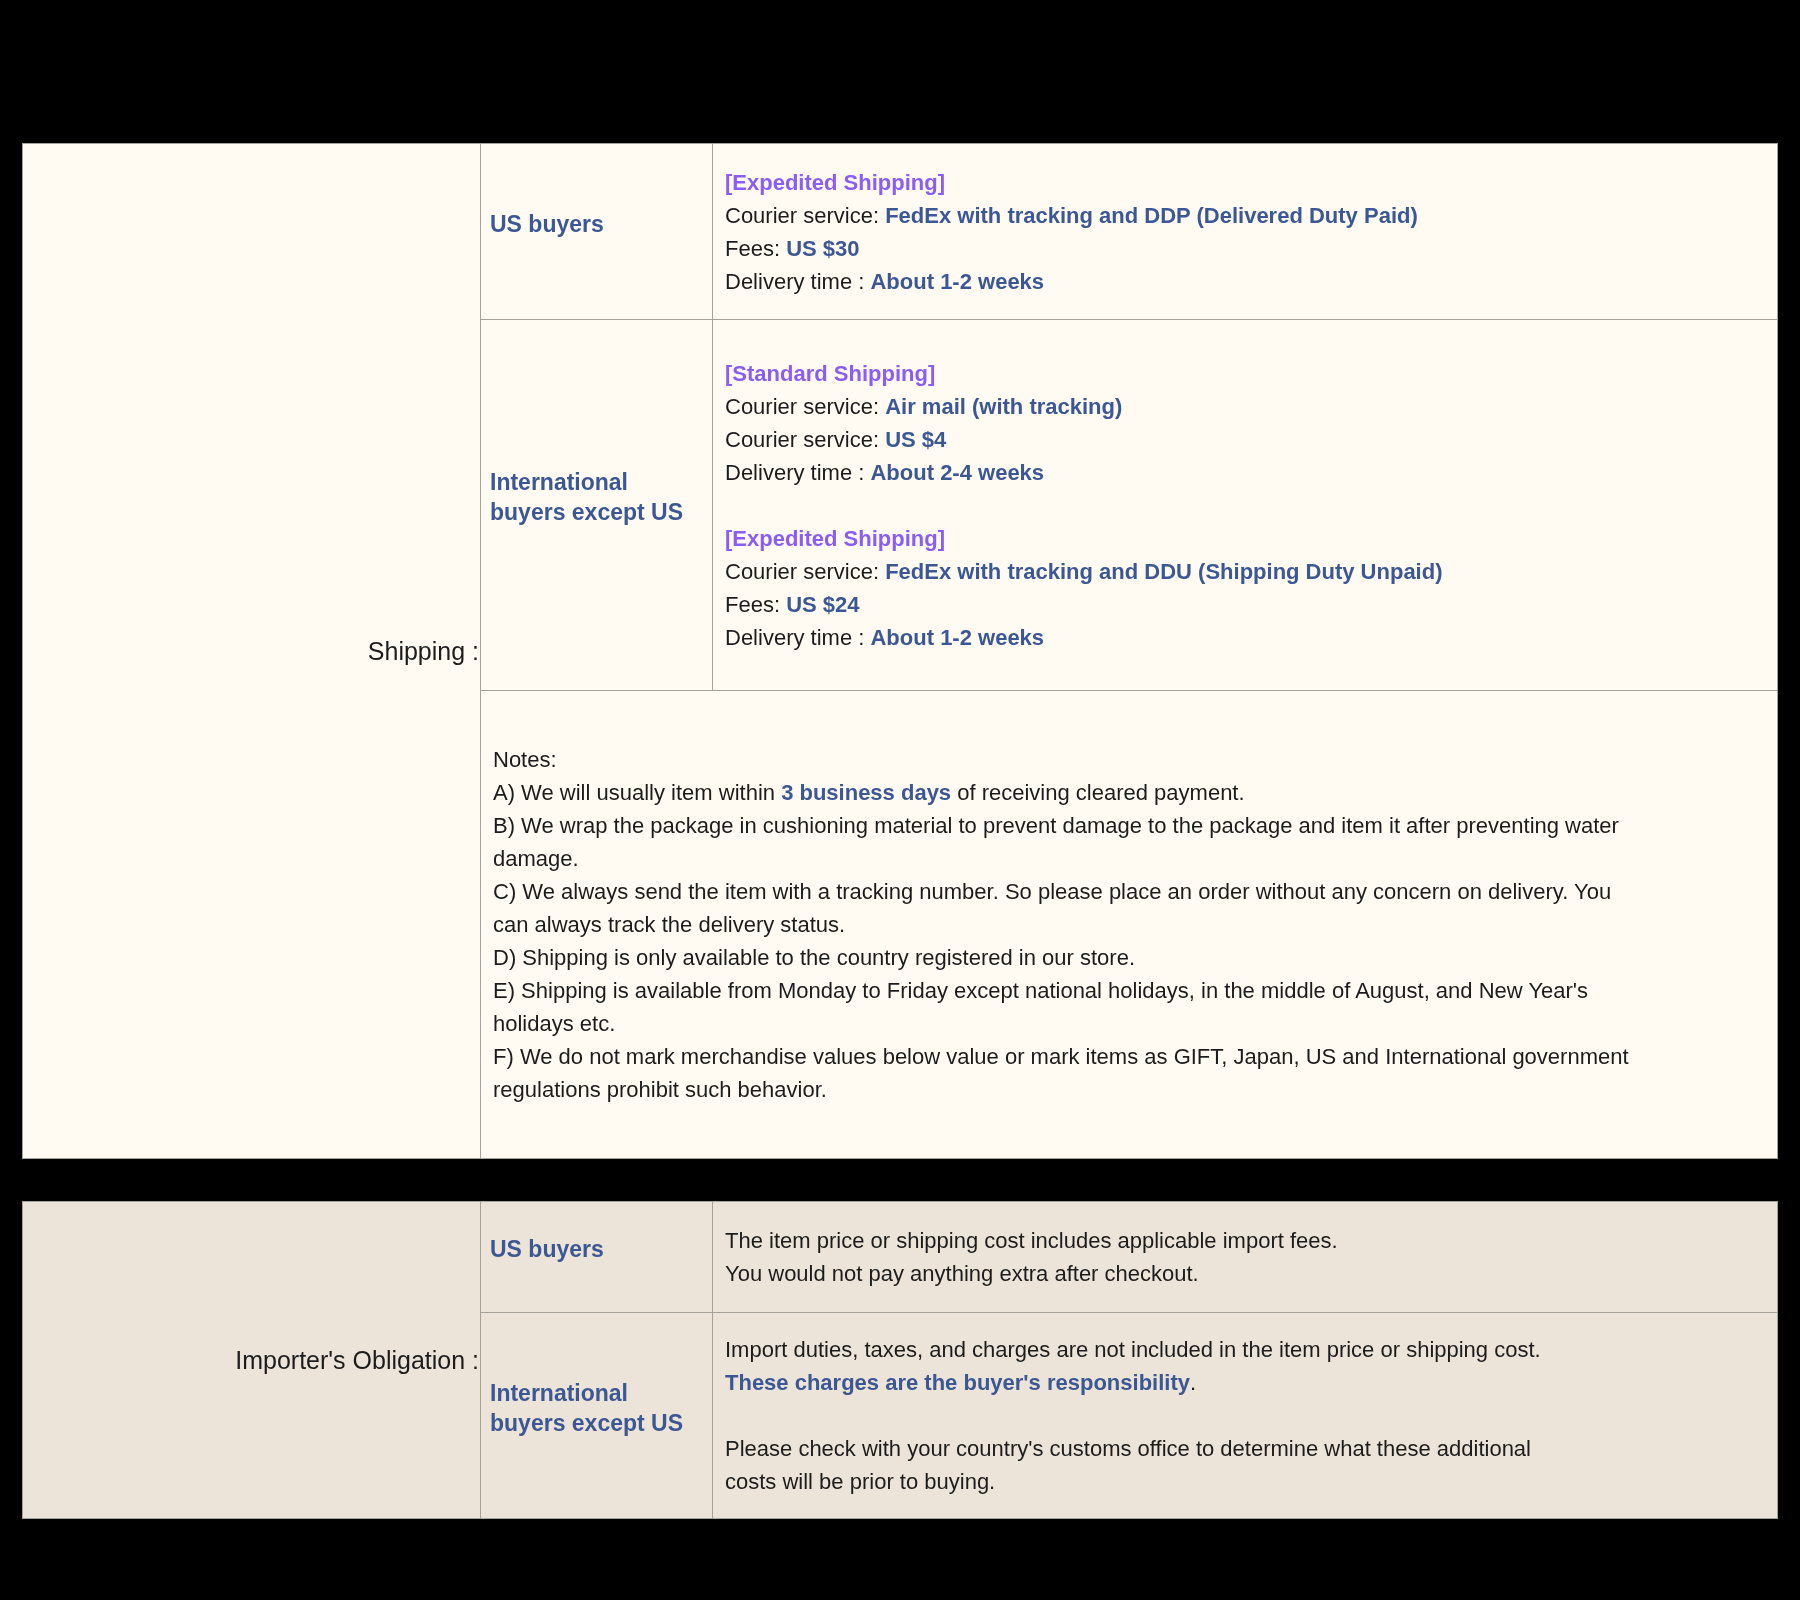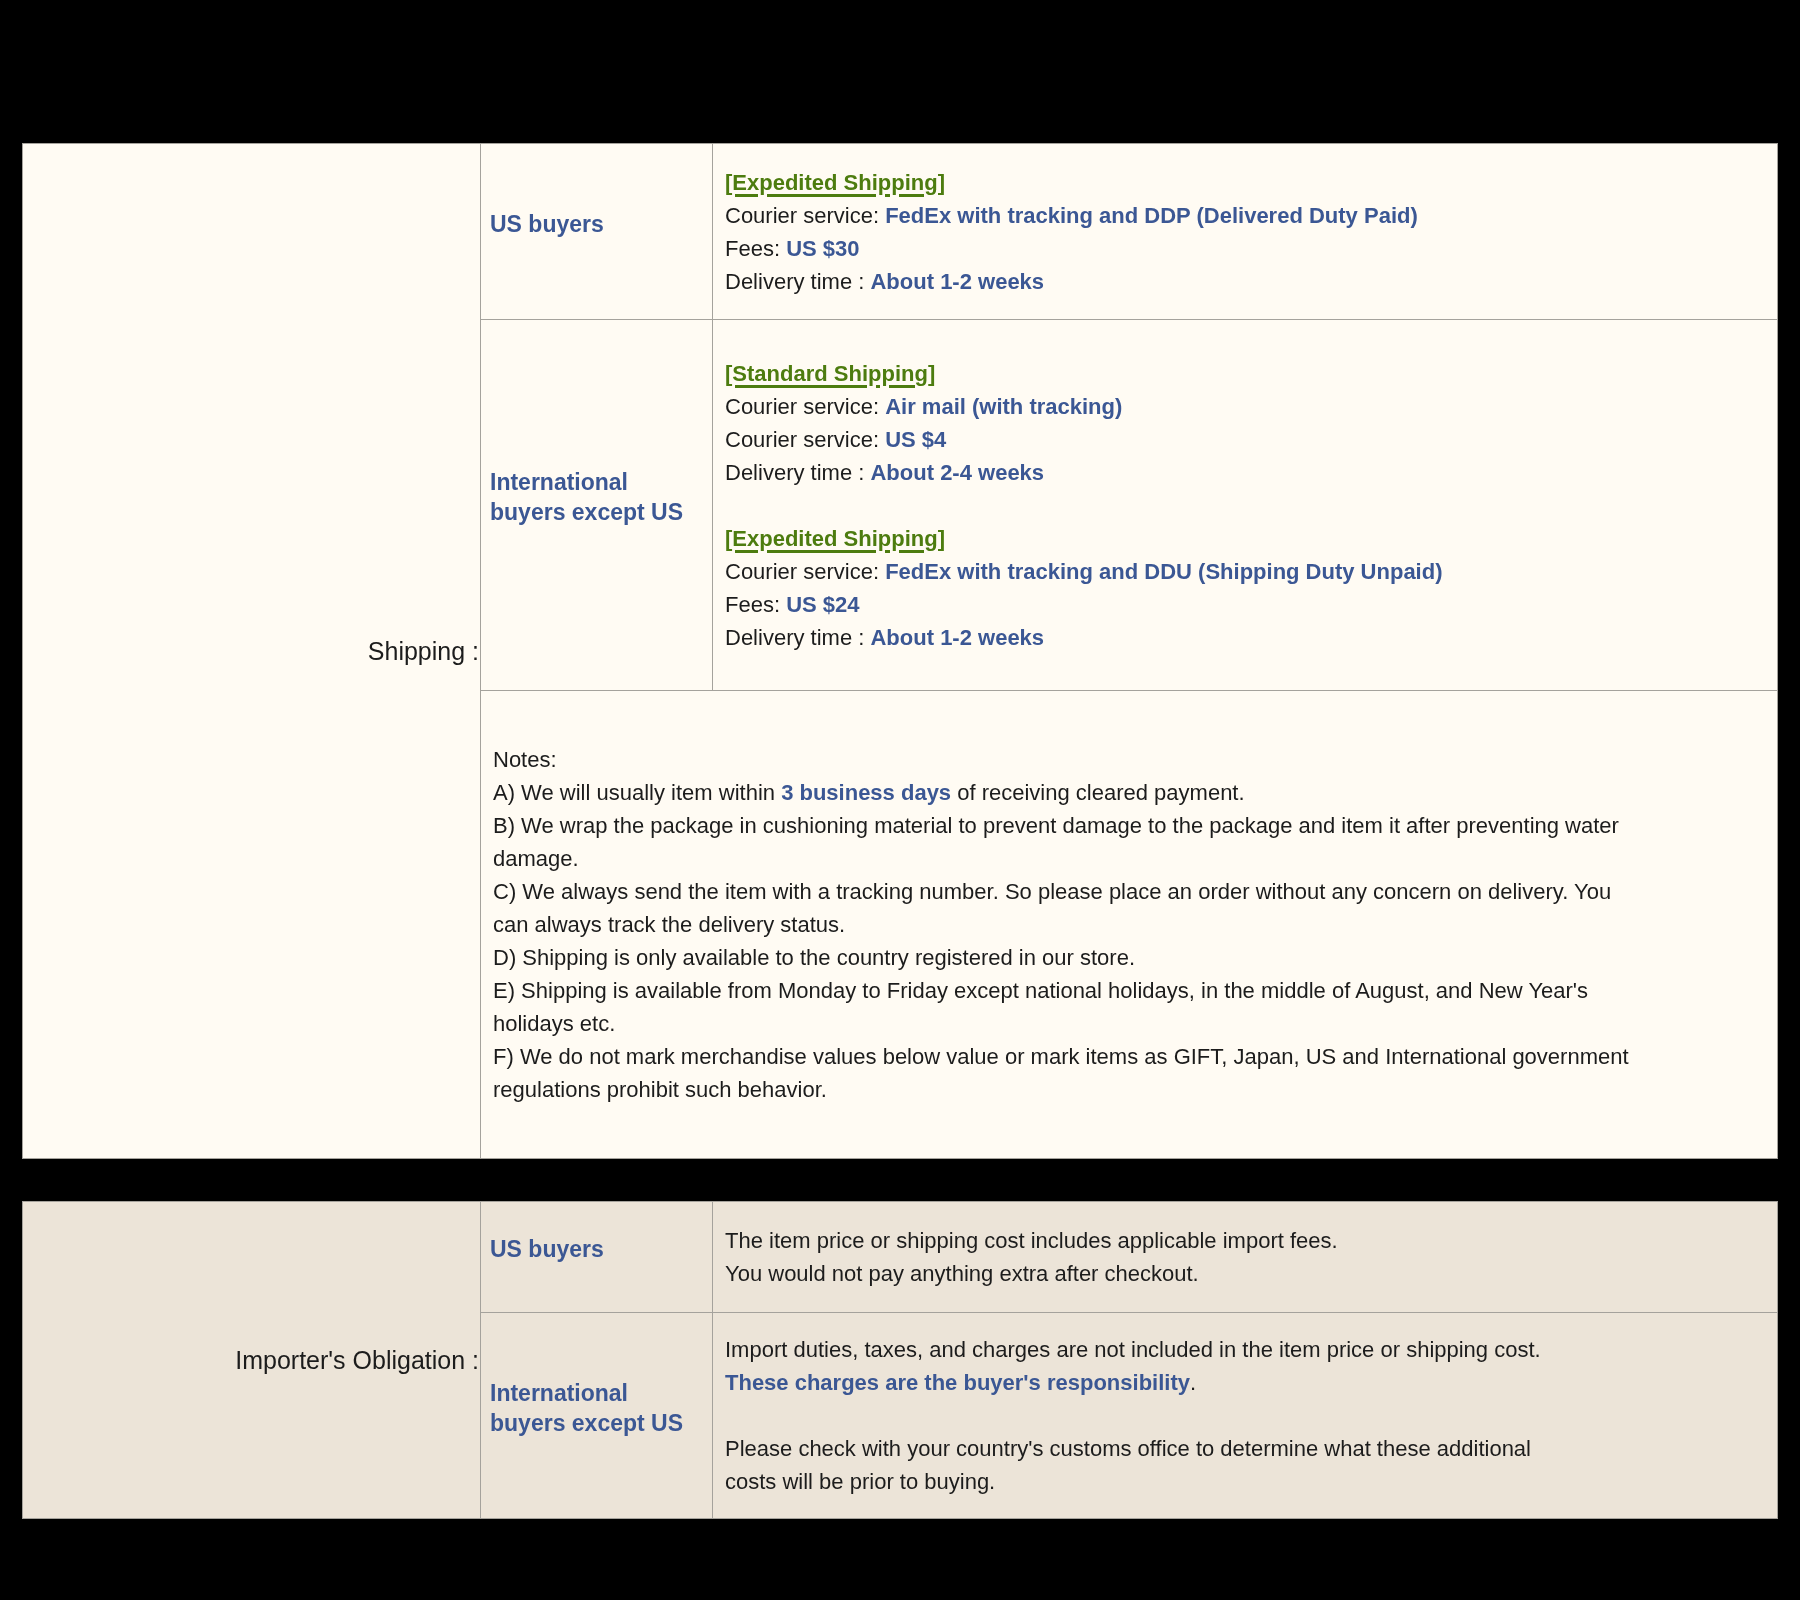--- a/index.html
+++ b/index.html
@@ -49,22 +49,21 @@
   }
   td.detail, td.notes{
     padding:8px 4px 8px 12px;
     font-size:22px;
     line-height:33px;
   }
   .rich-line{min-height:33px;white-space:normal;}
   .seg-plain{color:var(--ink);text-align:right;}
   .seg-blue{color:var(--blue);font-weight:bold;}
   .seg-hdr{
-    color:#4d7c0f;font-weight:bold;
-    text-decoration:underline;
+    color:#8b5cf6;font-weight:bold;
     text-decoration-thickness:2.5px;
     text-underline-offset:4px;
   }
 </style>
 </head>
 <body>
 
 <table id="shipping-table" class="grid">
   <colgroup>
     <col class="col-label">

